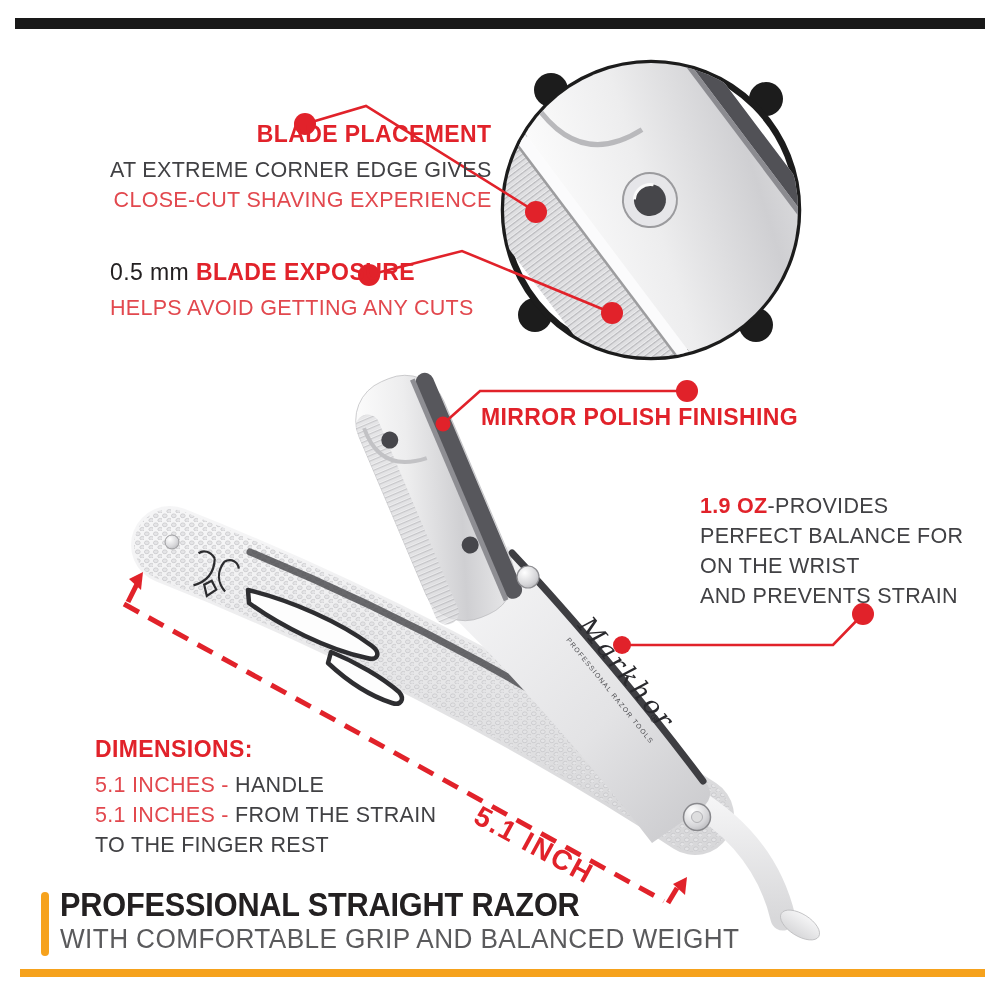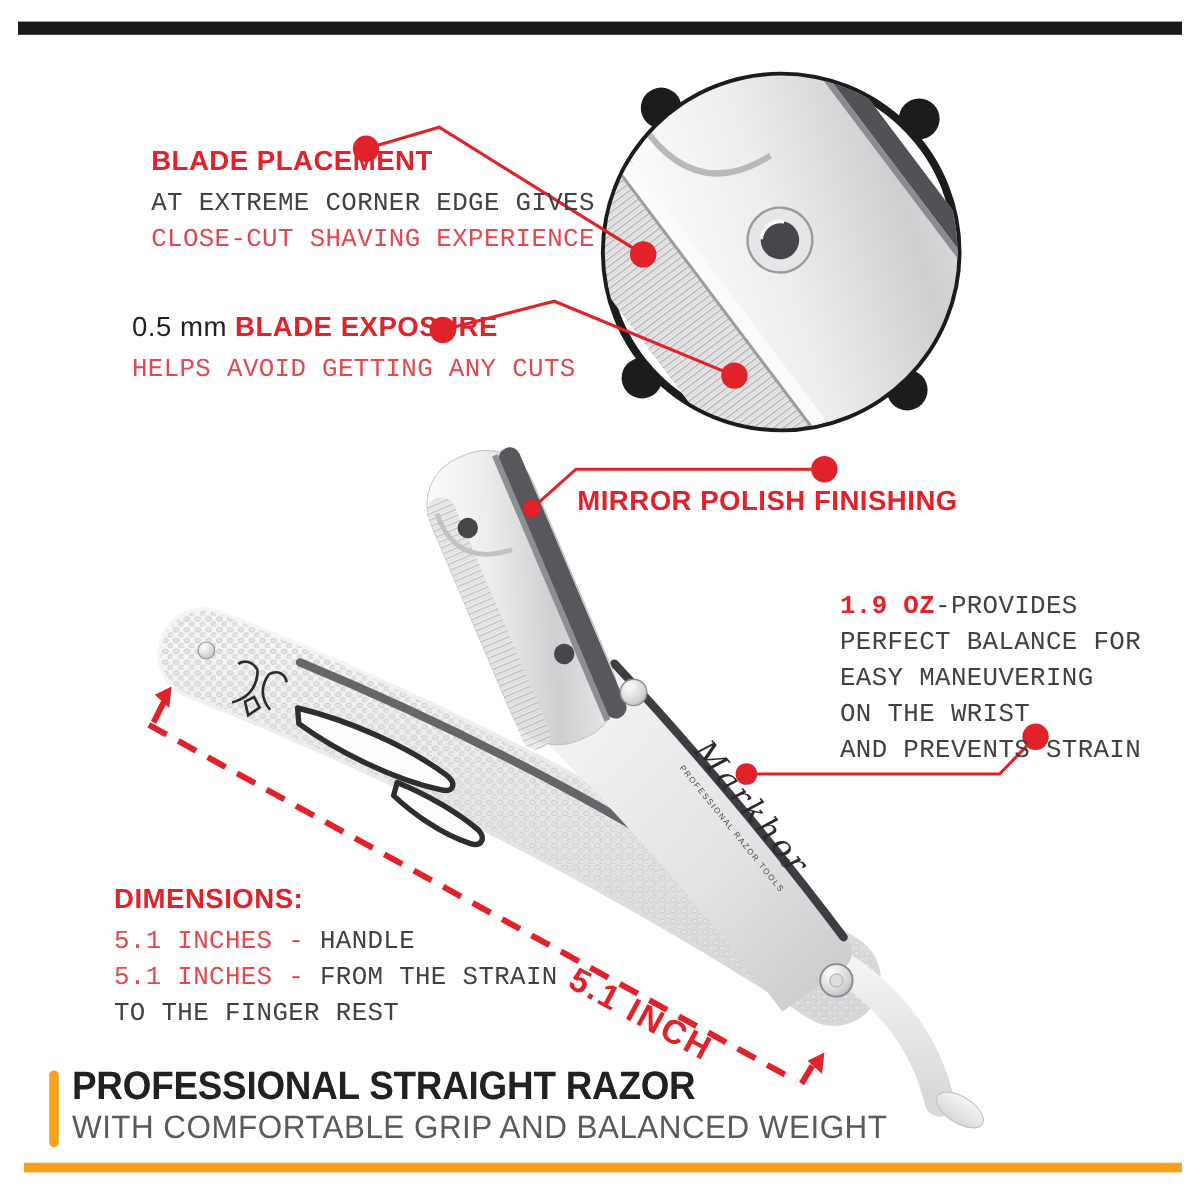--- a/index.html
+++ b/index.html
@@ -13,21 +13,21 @@
   html,body{margin:0;padding:0;background:#fff;}
   .stage{
     position:relative;width:1000px;height:1000px;background:#ffffff;overflow:hidden;
     font-family:"Liberation Sans", sans-serif;
   }
   .topbar{position:absolute;left:15px;top:18px;width:970px;height:11px;background:#191919;}
   .bottombar{position:absolute;left:20px;top:969px;width:965px;height:8px;background:var(--orange);}
   .art{position:absolute;left:0;top:0;}
   .co{position:absolute;}
   .co-title{font-size:23px;font-weight:bold;color:var(--red);letter-spacing:.4px;margin-bottom:7px;white-space:nowrap;}
-  .co-line{font-size:21.5px;line-height:30px;letter-spacing:.3px;white-space:nowrap;font-family:Liberation Mono, monospace;}
+  .co-line{font-size:21.5px;line-height:30px;letter-spacing:.3px;white-space:nowrap;}
   .t-dark{color:var(--dark);}
   .t-redl{color:var(--red-light);}
   .t-red{color:var(--red);font-weight:bold;}
   .t-black{color:var(--ink);font-weight:normal;}
   .footer-bar{position:absolute;left:41px;top:892px;width:8px;height:64px;background:var(--orange);border-radius:4px;}
   .footer-title{
     position:absolute;left:60px;top:886px;font-size:33px;font-weight:bold;color:var(--ink);
     letter-spacing:-.2px;transform:scaleX(.93);transform-origin:left top;white-space:nowrap;
   }
   .footer-sub{
@@ -165,21 +165,21 @@
     <g>
       <line x1="124" y1="604" x2="664" y2="901" stroke="#e1222a" stroke-width="5" stroke-dasharray="17 11"></line>
       <line x1="128" y1="602" x2="137" y2="584" stroke="#e1222a" stroke-width="5"></line>
       <polygon points="143,572 129,579 141,590" fill="#e1222a"></polygon>
       <line x1="668" y1="903" x2="677" y2="888" stroke="#e1222a" stroke-width="5"></line>
       <polygon points="687,877 673,884 685,895" fill="#e1222a"></polygon>
       <text transform="translate(472,822) rotate(28.5)" font-size="28" font-weight="bold" letter-spacing="2" fill="#e1222a">5.1 INCH</text>
     </g>
   </svg>
 
-  <div class="co" style="left:126px;top:121px;">
+  <div class="co" style="left:110px;top:121px;text-align:right;">
     <div class="co-title">BLADE PLACEMENT</div>
     <div class="co-line t-dark">AT EXTREME CORNER EDGE GIVES</div>
     <div class="co-line t-redl">CLOSE-CUT SHAVING EXPERIENCE</div>
   </div>
 
   <div class="co" style="left:110px;top:259px;">
     <div class="co-title">
       <span class="t-black">0.5 mm </span><span class="t-red">BLADE EXPOSURE</span>
     </div>
     <div class="co-line t-redl">HELPS AVOID GETTING ANY CUTS</div>
@@ -187,21 +187,20 @@
 
   <div class="co" style="left:481px;top:404px;">
     <div class="co-title">MIRROR POLISH FINISHING</div>
   </div>
 
   <div class="co" style="left:700px;top:491px;">
     <div class="co-line">
       <span class="t-red">1.9 OZ</span><span class="t-dark">-PROVIDES</span>
     </div>
     <div class="co-line t-dark">PERFECT BALANCE FOR</div>
-    <div class="co-line t-dark">EASY MANEUVERING</div>
     <div class="co-line t-dark">ON THE WRIST</div>
     <div class="co-line t-dark">AND PREVENTS STRAIN</div>
   </div>
 
   <div class="co" style="left:95px;top:736px;">
     <div class="co-title">DIMENSIONS:</div>
     <div class="co-line">
       <span class="t-redl">5.1 INCHES - </span><span class="t-dark">HANDLE</span>
     </div>
     <div class="co-line">

